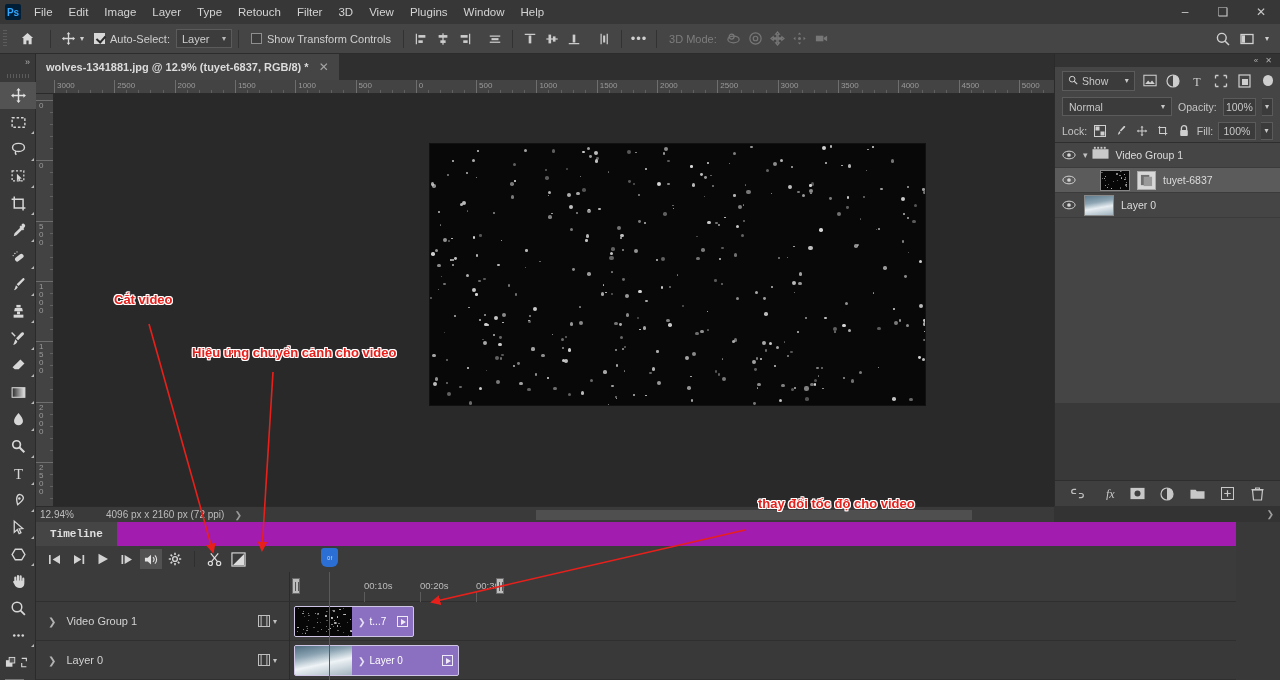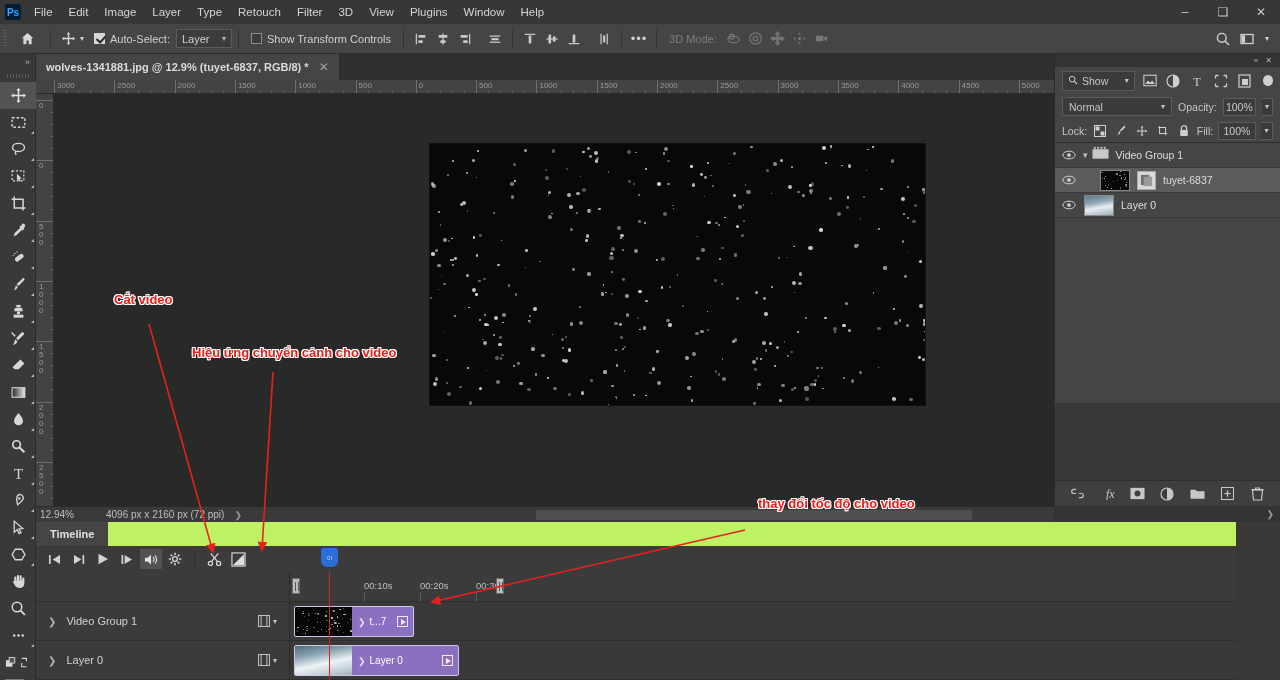--- a/index.html
+++ b/index.html
@@ -88,21 +88,21 @@
   .statusbar { position:absolute; left:36px; top:506px; width:1018px; height:16px;
     background:#3a3a3a; display:flex; align-items:center; font-size:10px; color:#bdbdbd;
     border-top:1px solid #2b2b2b; }
   .sb-zoom { width:62px; padding-left:4px; }
   .sb-doc { padding-left:8px; }
   .sb-arrow { padding:0 10px; font-size:9px; color:#9a9a9a; }
   .sb-scroll { position:absolute; left:500px; top:3px; width:436px; height:10px; background:#4f4f4f; }
 
   
   .timeline { position:absolute; left:36px; top:522px; width:1244px; height:158px; background:#393939; }
-  .tl-tabbar { height:24px; background:#bef264; display:flex; position:relative; }
+  .tl-tabbar { height:24px; background:#a21caf; display:flex; position:relative;font-family:Liberation Mono, monospace; }
   .tl-tab { height:24px; padding:0 14px; background:#454545; display:flex; align-items:center;
     font-size:11px; color:#e0e0e0; font-weight:bold; }
   .tl-menu { position:absolute; right:8px; top:7px; width:12px; height:10px;
     background:repeating-linear-gradient(to bottom,#b0b0b0 0 2px, transparent 2px 4px); }
   .tl-toolrow { height:26px; display:flex; align-items:center; gap:2px; padding-left:8px;
     background:#3b3b3b; }
   .tlbtn { width:22px; height:20px; display:flex; align-items:center; justify-content:center; }
   .tlbtn.on { background:#525252; }
   .tl-vsep { width:1px; height:16px; background:#2f2f2f; margin:0 6px; }
 

